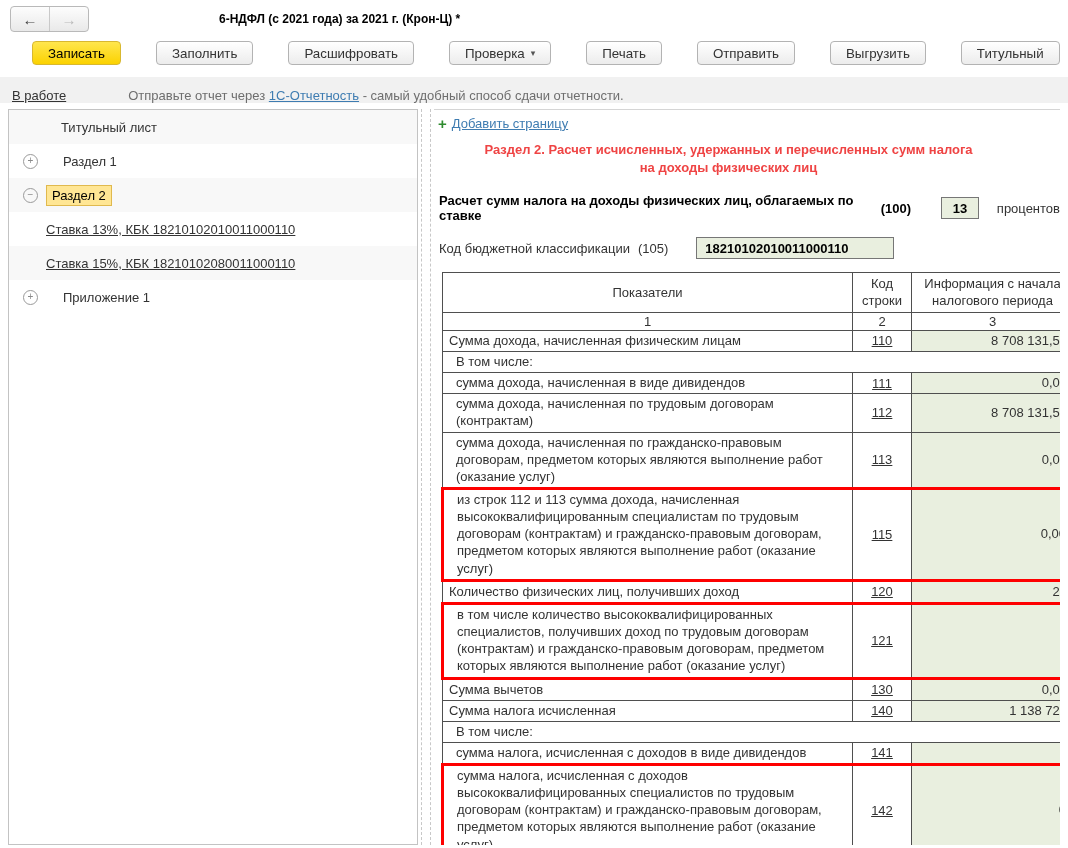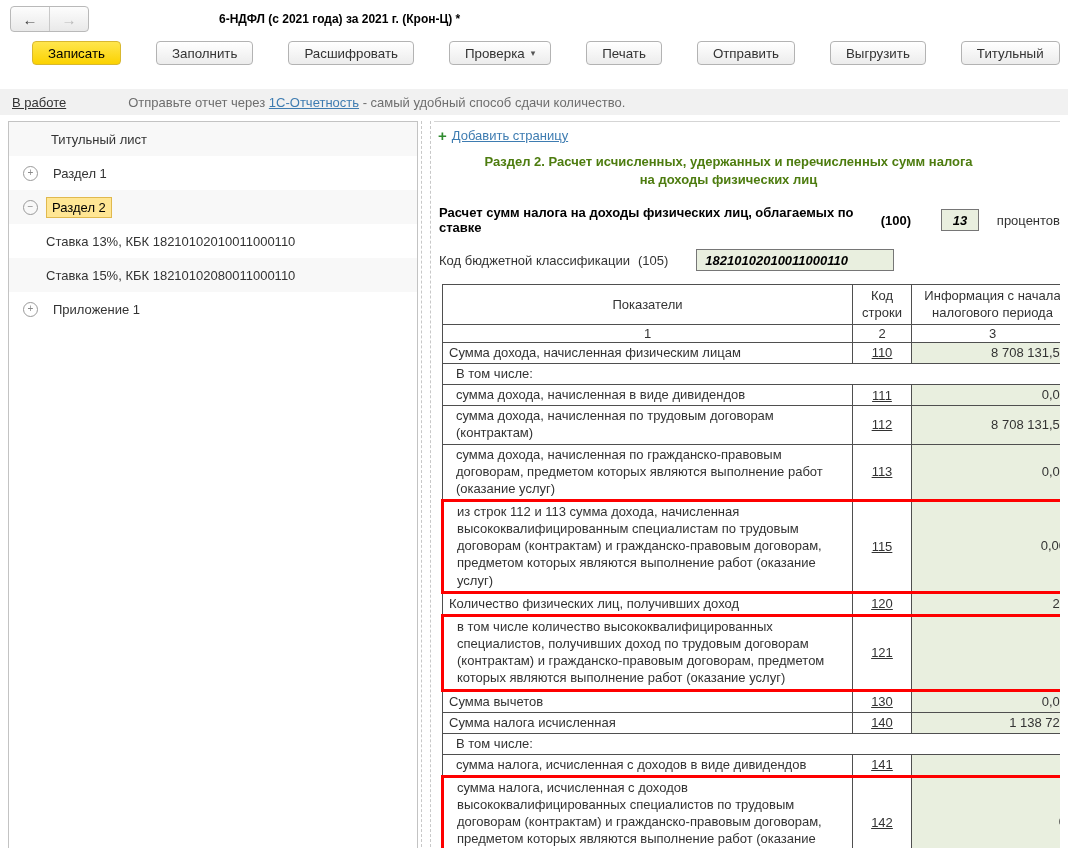--- a/index.html
+++ b/index.html
@@ -17,48 +17,48 @@
   .ttl{margin-left:130px;font-size:12px;font-weight:bold;color:#000;}
   
   .tb{display:flex;align-items:center;gap:11px;padding:3px 8px 8px 8px;}
   .btn{height:24px;padding:0 15px;display:inline-flex;align-items:center;justify-content:center;
     border:1px solid #b3b3b3;border-radius:4px;background:linear-gradient(#ffffff,#ececec);
     color:#333;cursor:pointer;white-space:nowrap;margin-left:24px;}
   .btn-save{background:linear-gradient(#ffe64d,#fbd200);border-color:#d8b830;color:#000;}
   .caret{font-size:9px;margin-left:6px;color:#555;}
   .btn-attach{width:32px;padding:0;}
   
-  .status{height:26px;background:#f1f1f1;display:flex;align-items:center;padding:0 12px;margin-top:16px;}
+  .status{height:26px;background:#f1f1f1;display:flex;align-items:flex-end;padding:0 12px;margin-top:4px;}
   .status-state{color:#333;text-decoration:underline;cursor:pointer;}
   .status-msg{margin-left:62px;color:#6e6e6e;}
   .status-msg a{color:#3e7cb1;text-decoration:underline;cursor:pointer;}
   
   .content{display:flex;align-items:stretch;padding:6px 8px 0 8px;height:736px;}
   .sidebar{width:408px;border:1px solid #c3c3c3;background:#fff;overflow:hidden;}
   .tree-item{height:34px;display:flex;align-items:center;cursor:pointer;}
   .tree-item:nth-child(odd){background:#f8f8f8;}
   .expander{width:13px;height:13px;border:1px solid #9a9a9a;border-radius:50%;
     display:flex;align-items:center;justify-content:center;font-size:10px;line-height:10px;
     color:#8a8a8a;margin-left:14px;flex:0 0 auto;}
   .exp-space{width:13px;margin-left:14px;flex:0 0 auto;}
-  .tree-label{margin-left:15px;color:#333;}
-  .lvl2 .tree-label{margin-left:37px;}
+  .tree-label{margin-left:25px;color:#333;}
+  .lvl2 .tree-label{margin-left:37px;text-decoration:underline;}
   .sel .tree-label{background:#ffe694;border:1px solid #e0b94e;padding:2px 5px;margin-left:8px;color:#000;}
   .splitter{width:8px;border-left:1px dashed #c8c8c8;border-right:1px dashed #c8c8c8;margin:0 3px;cursor:col-resize;}
   .main{flex:1;border-top:1px solid #d5d5d5;padding:5px 0 0 3px;overflow:hidden;}
   
   .addpage{display:flex;align-items:center;gap:5px;margin:1px 0 10px 1px;cursor:pointer;}
   .addpage .plus{color:#2f8b2f;font-weight:bold;font-size:15px;line-height:13px;}
   .addpage .lnk{color:#3e7cb1;text-decoration:underline;}
-  .sec-title{text-align:center;font-weight:bold;color:#4d7c0f;line-height:1.4;margin:6px 40px 0 0;}
+  .sec-title{text-align:center;font-weight:bold;color:#ef4444;line-height:1.4;margin:6px 40px 0 0;}
   .rate-row{display:flex;align-items:center;margin:16px 0 0 2px;}
   .rate-lbl{font-weight:bold;color:#000;}
   .rate-code{font-weight:bold;color:#000;margin-left:8px;}
   .fld{background:#e9efdf;border:1px solid #767676;font-weight:bold;color:#000;
-    height:20px;display:flex;align-items:center;justify-content:center;font-style:italic;}
+    height:20px;display:flex;align-items:center;justify-content:center;}
   .fld-rate{width:38px;margin-left:30px;}
   .rate-suffix{margin-left:18px;color:#333;}
   .kbk-row{display:flex;align-items:center;margin:14px 0 0 2px;}
   .kbk-code{margin-left:8px;}
   .fld-kbk{width:188px;margin-left:28px;justify-content:flex-start;padding-left:8px;}
   
   table.rpt{border-collapse:collapse;margin:13px 0 0 4px;table-layout:fixed;width:608px;}
   .rpt td,.rpt th{border:1px solid #4f4f4f;font-weight:normal;vertical-align:middle;
     font-size:13px;color:#333;}
   .c-ind{width:401px;}.c-code{width:50px;}.c-val{width:153px;}
@@ -101,21 +101,21 @@
     <span>
       <svg width="15" height="15" viewBox="0 0 16 16">
         <path d="M4.2 8.2 L9.2 3.2 a2.3 2.3 0 0 1 3.25 3.25 L6.9 12 a1.45 1.45 0 0 1 -2.05-2.05 L10.1 4.7" fill="none" stroke="#8c8c8c" stroke-width="1.3" stroke-linecap="round"></path>
       </svg>
     </span>
   </button>
 </div>
 
 <div class="status">
   <span class="status-state">В работе</span>
-  <span class="status-msg"><span>Отправьте отчет через </span><a>1С-Отчетность</a><span> - самый удобный способ сдачи количество.</span></span>
+  <span class="status-msg"><span>Отправьте отчет через </span><a>1С-Отчетность</a><span> - самый удобный способ сдачи отчетности.</span></span>
 </div>
 
 <div class="content">
 
   <div class="sidebar" id="tree">
       <div class="tree-item">
         <span class="exp-space"></span>
         <span class="tree-label">Титульный лист</span>
       </div>
       <div class="tree-item">

